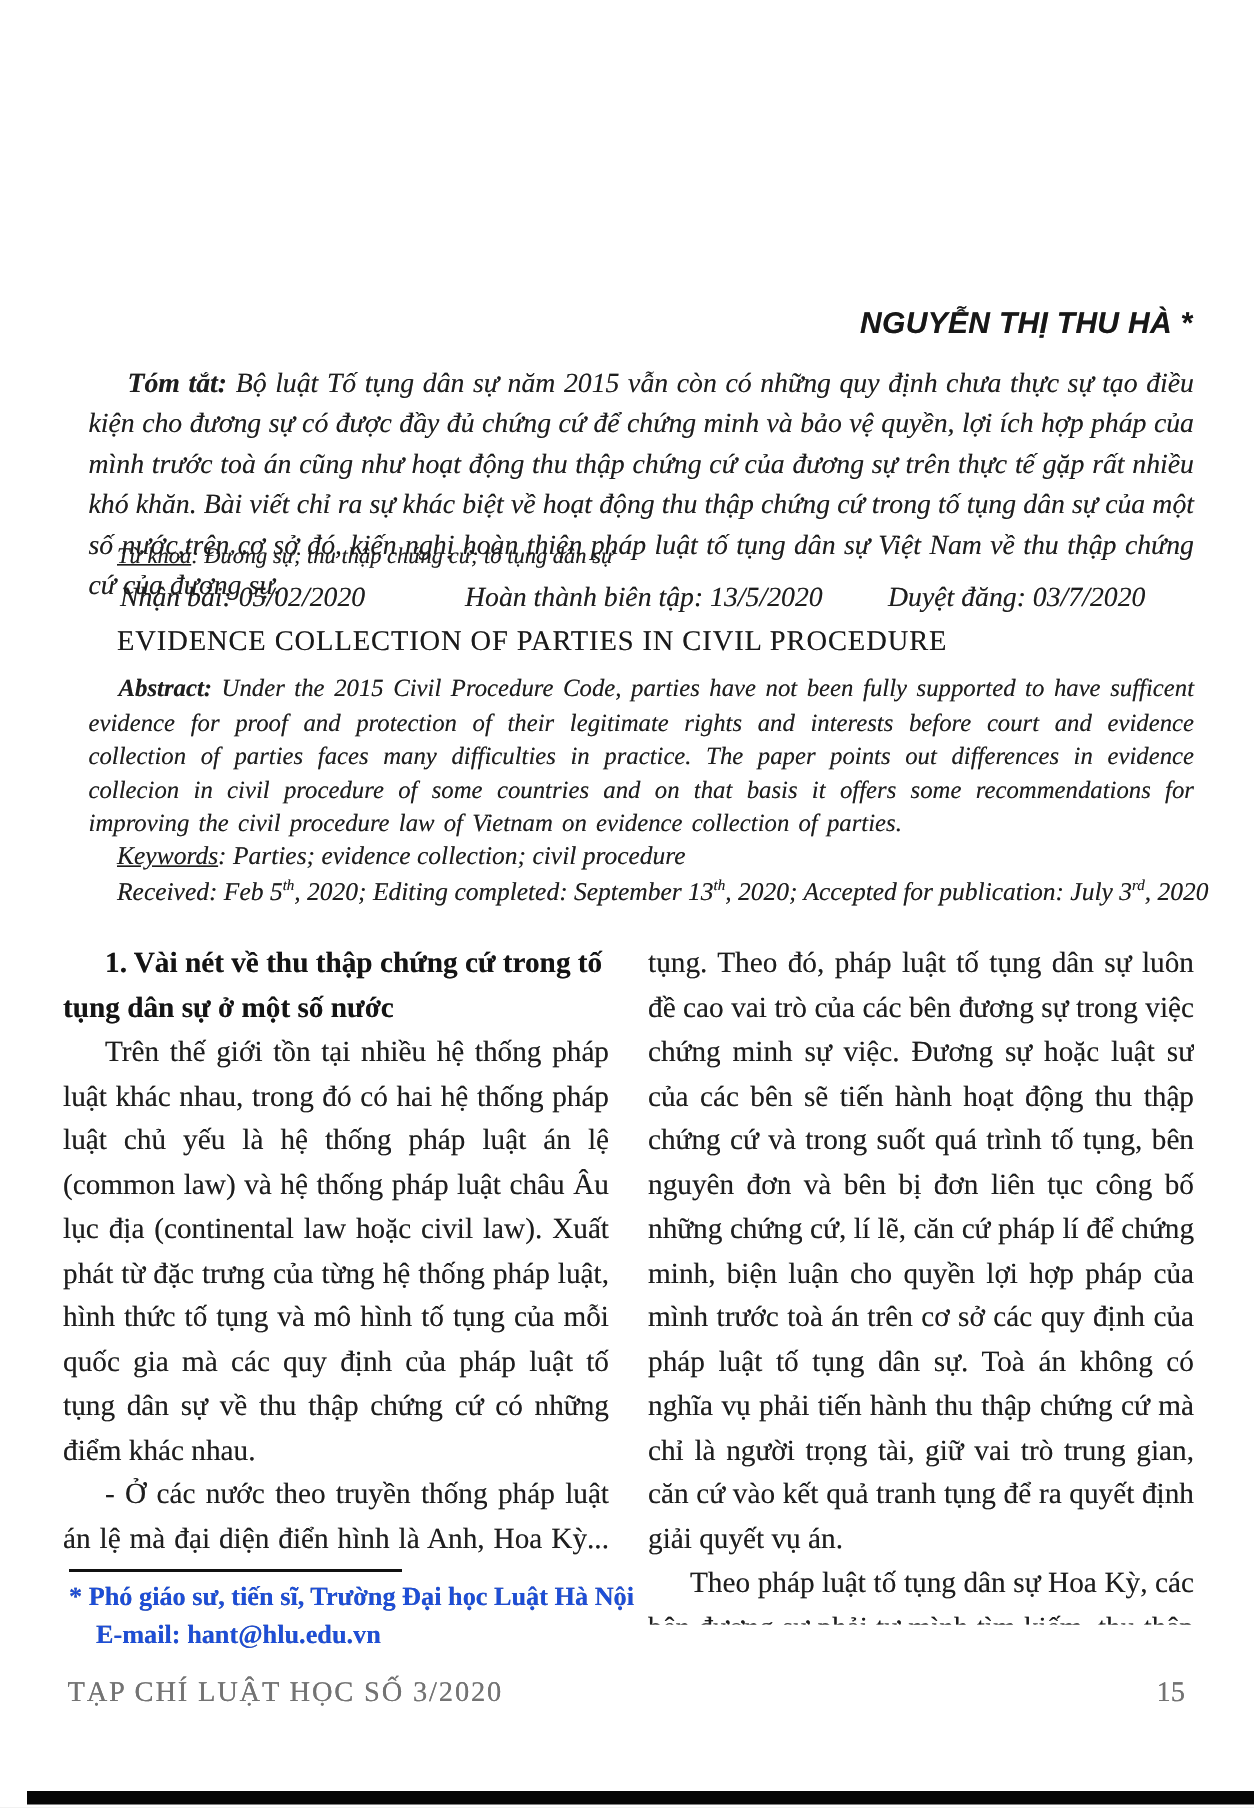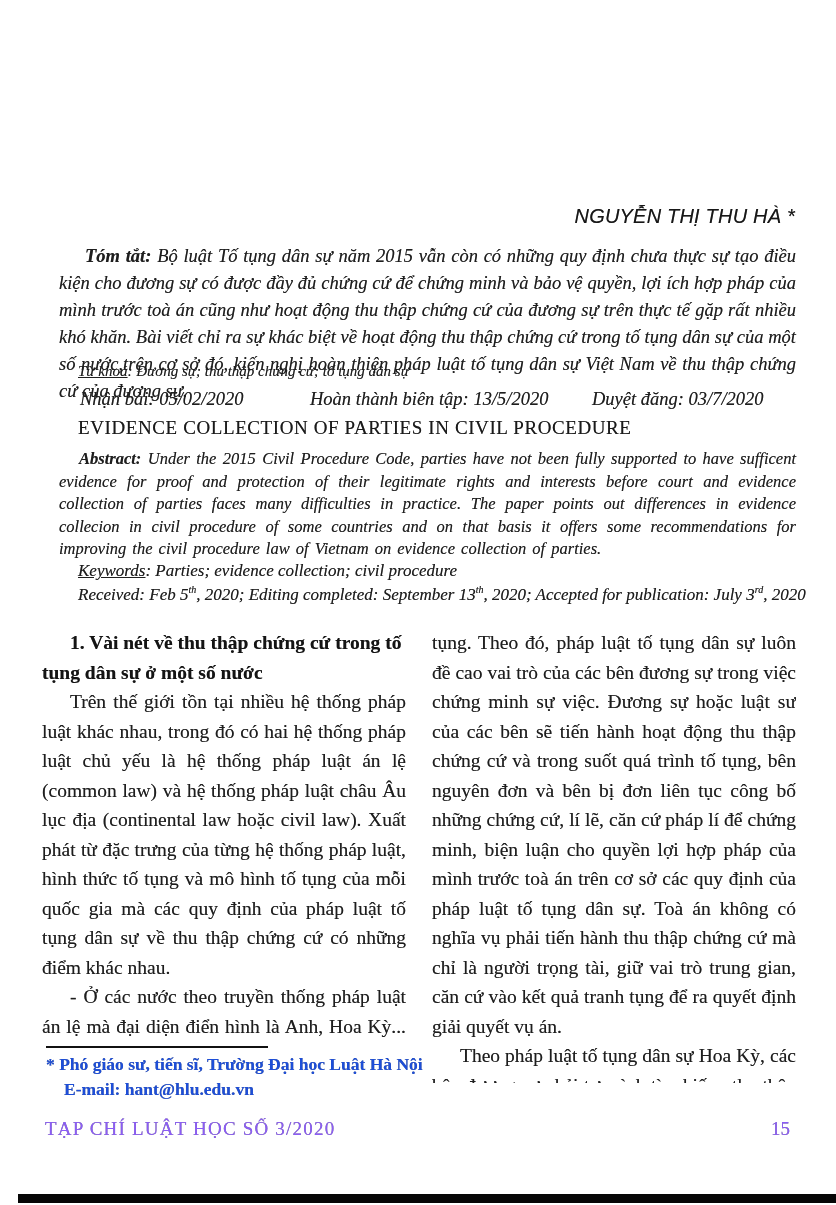--- a/index.html
+++ b/index.html
@@ -12,21 +12,21 @@
     margin: 0 auto;
     overflow: hidden;
     color: #1e1e1e;
     font-family: "Liberation Serif", serif;
   }
   .author {
     position: absolute;
     top: 205px;
     right: 41px;
     font-family: "Liberation Sans", sans-serif;
-    font-weight: normal;
+    font-weight: bold;
     font-style: italic;
     font-size: 20px;
     letter-spacing: 0.2px;
     color: #171717;
   }
   .abstract-vi {
     position: absolute;
     top: 243px;
     left: 59px;
     width: 737px;
@@ -128,21 +128,21 @@
   }
   .footnote .fn-line2 { padding-left: 18px; }
   .footnote div { white-space: nowrap; }
   .footer-row {
     position: absolute;
     top: 1118px;
     left: 0;
     width: 836px;
     height: 26px;
     font-size: 19px;
-    color: #8b5cf6;
+    color: #737373;
   }
   .footer-journal {
     position: absolute;
     left: 45px;
     letter-spacing: 1.2px;
     white-space: nowrap;
   }
   .footer-page {
     position: absolute;
     right: 46px;

